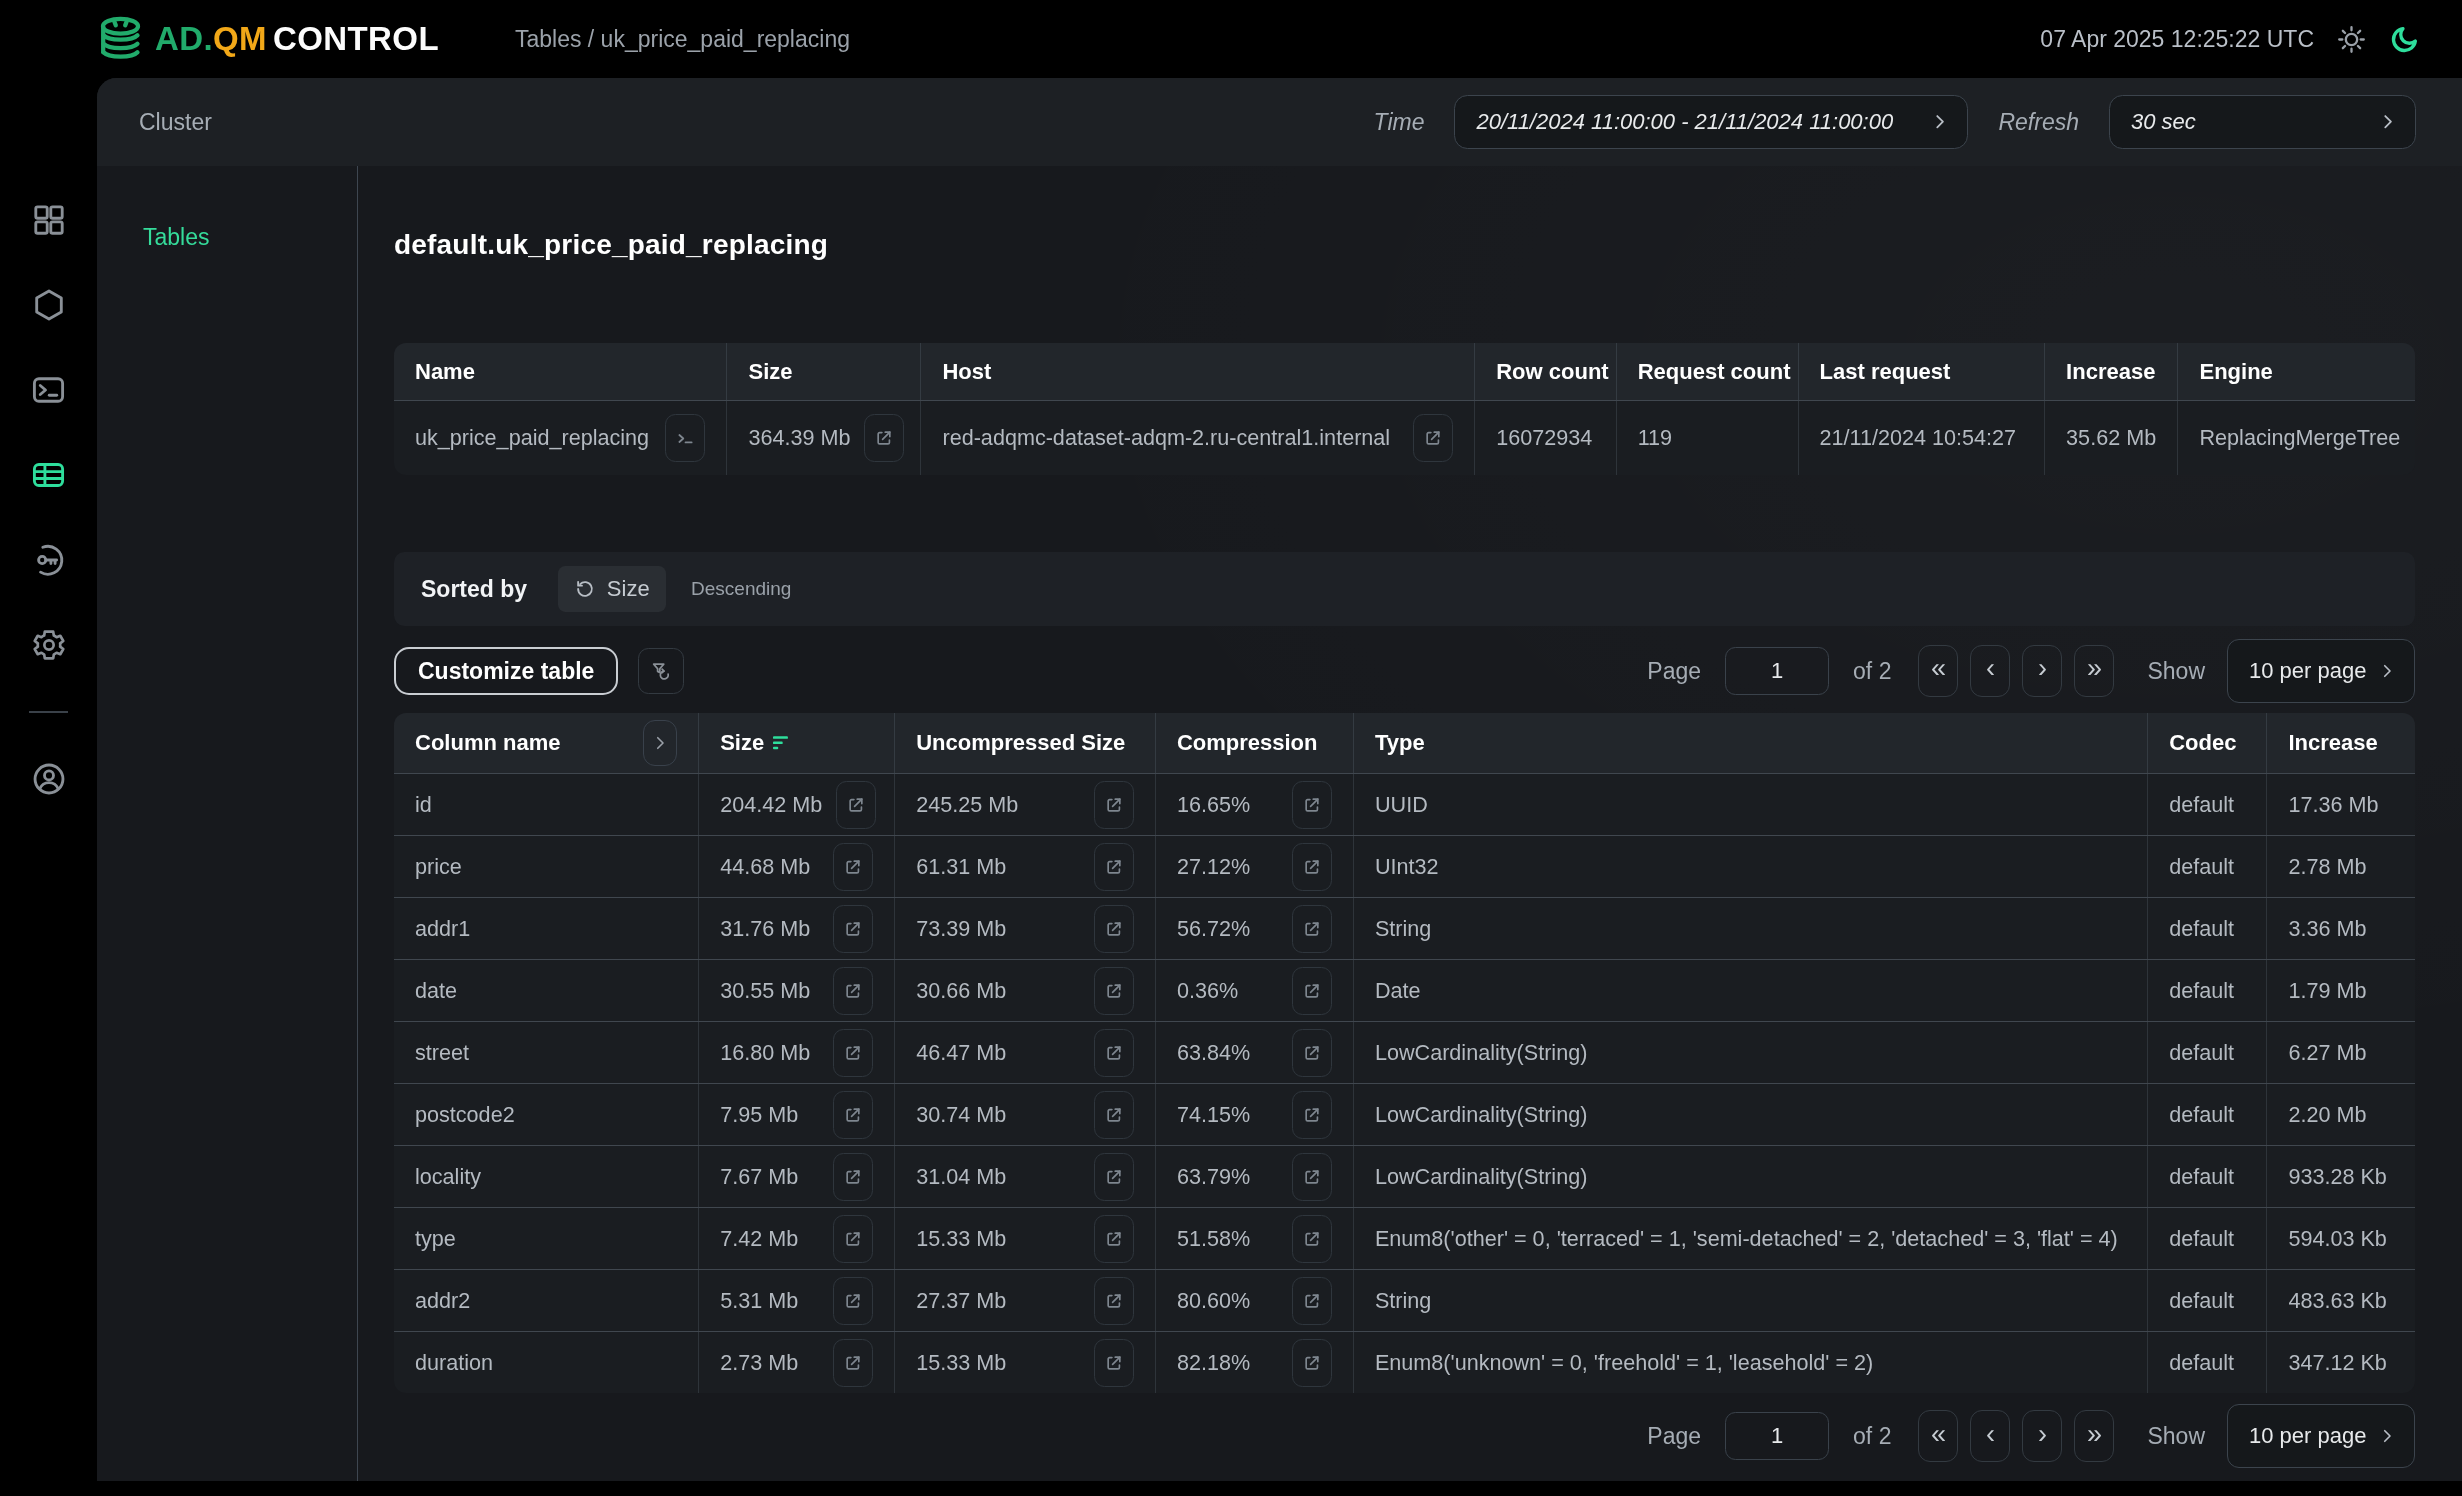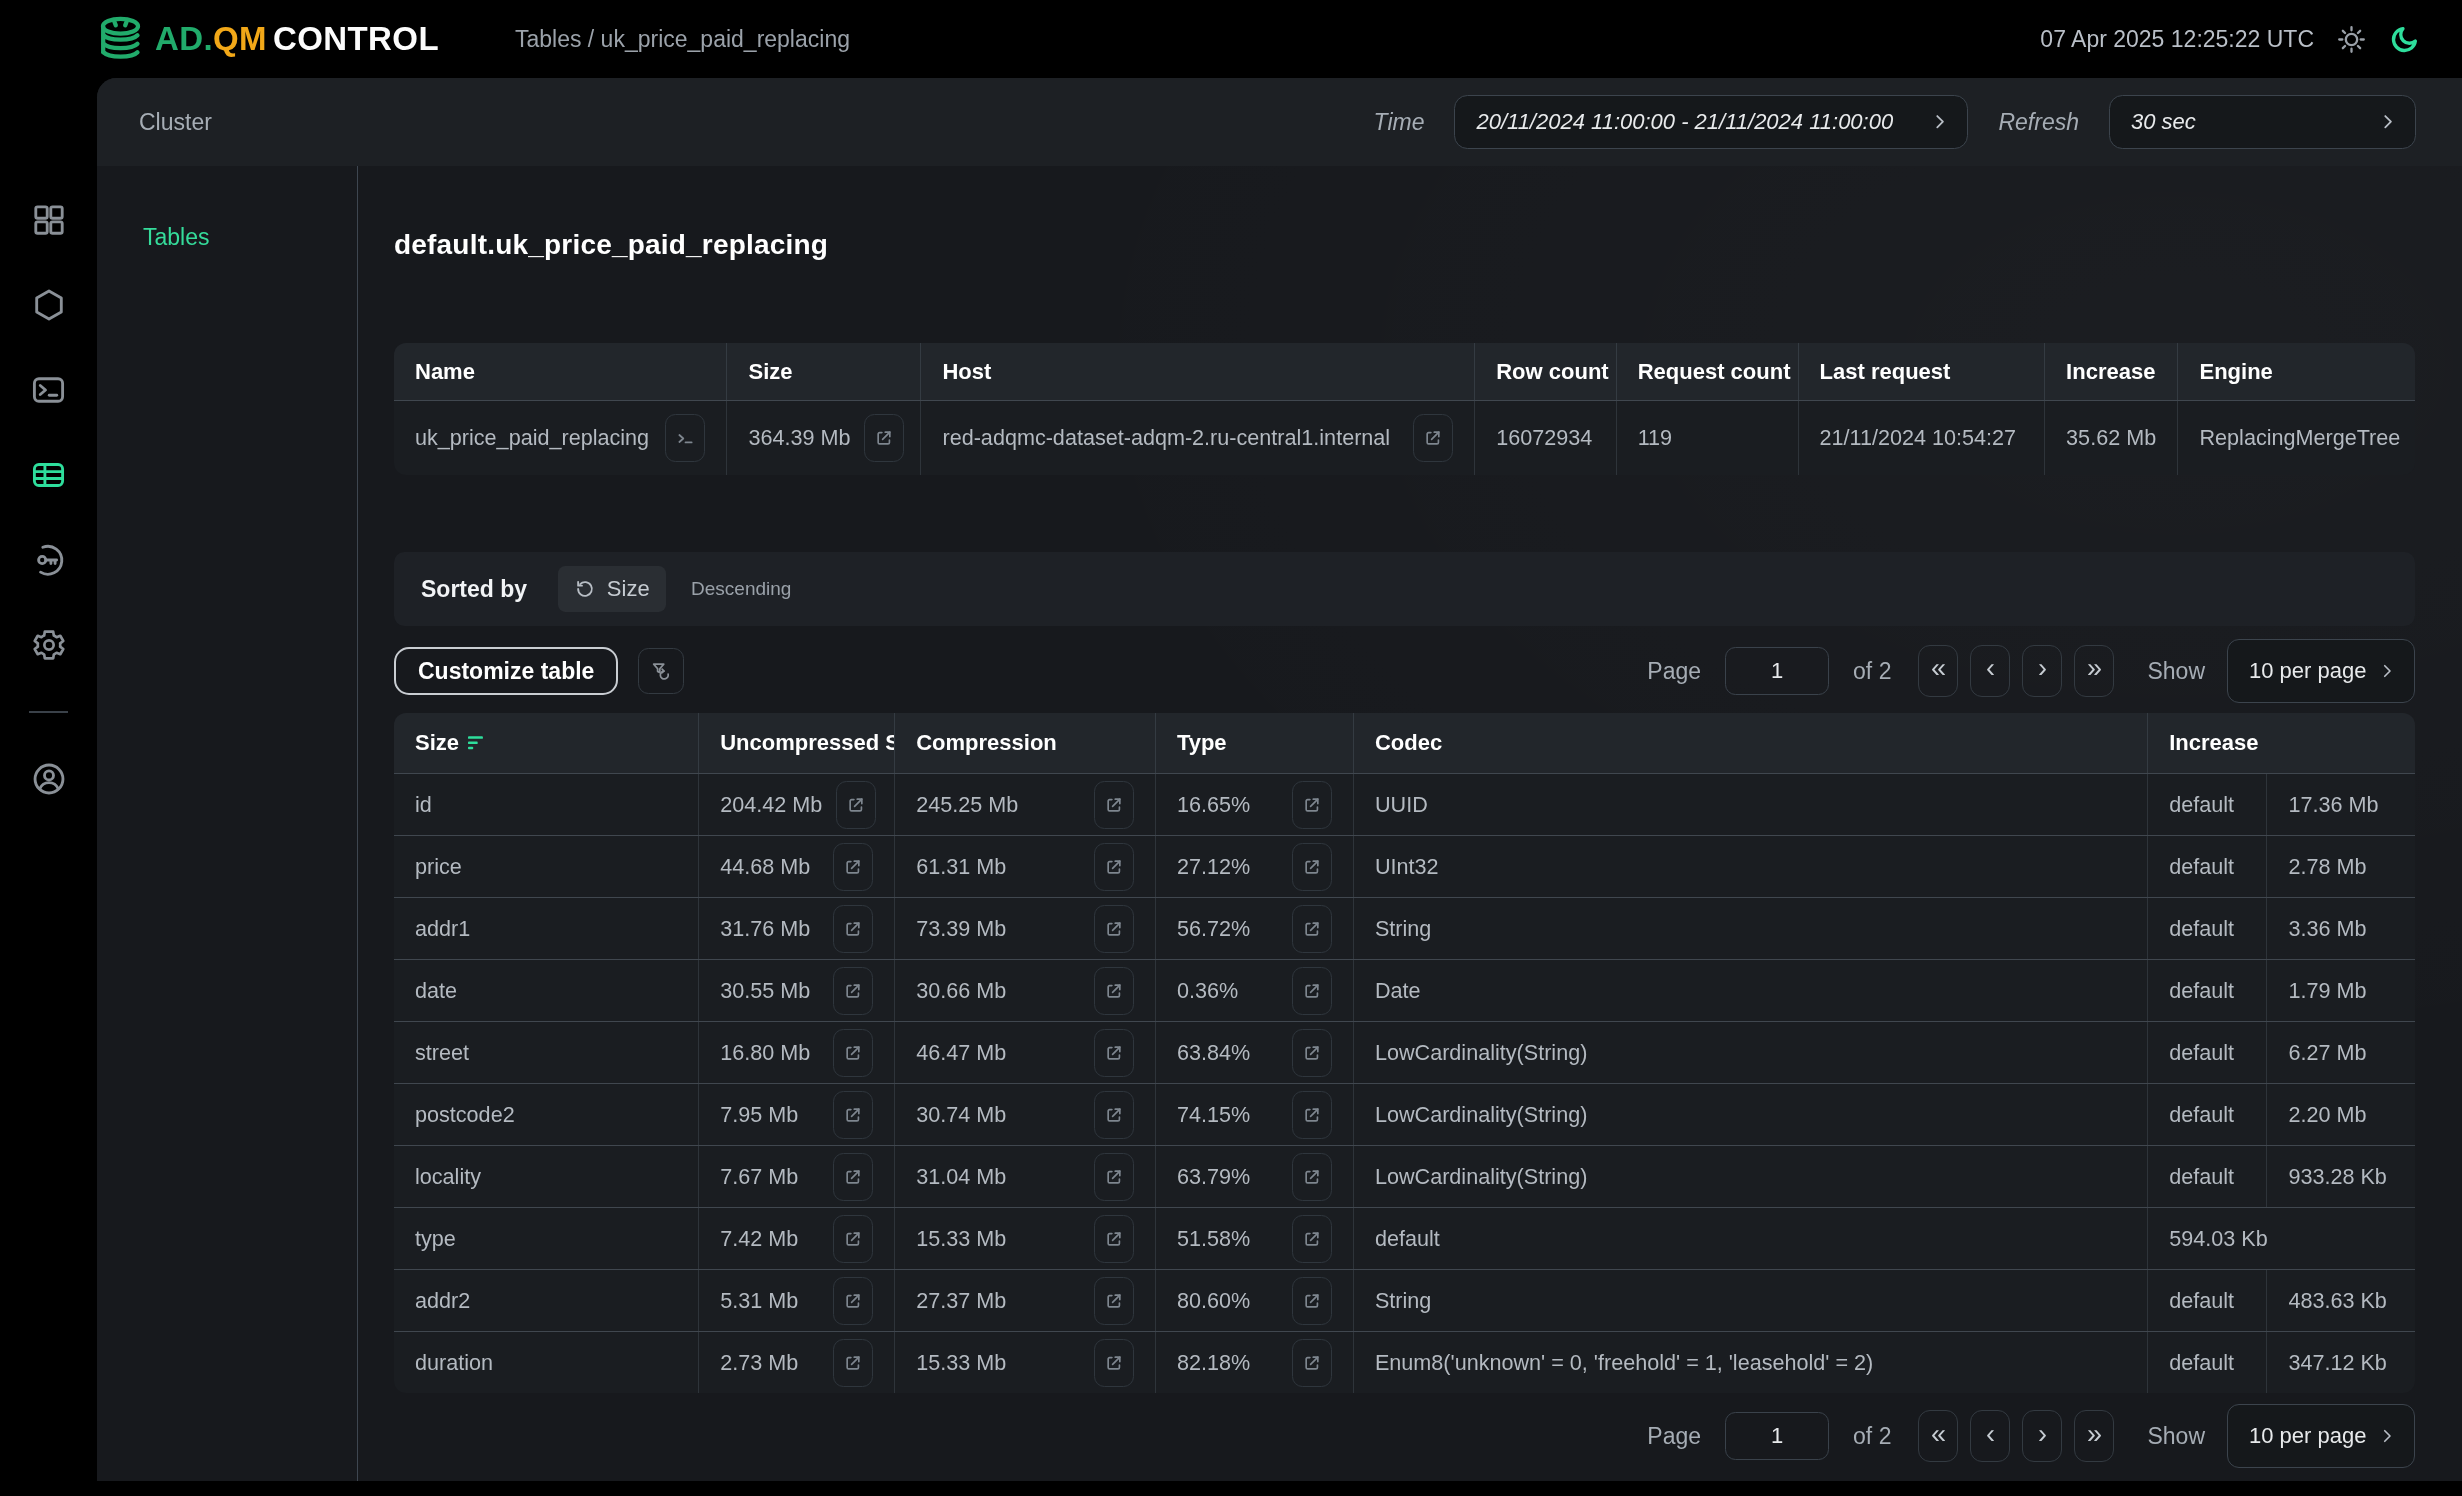--- a/index.html
+++ b/index.html
@@ -299,20 +299,28 @@
                 <svg width="18" height="18" viewBox="0 0 24 24" fill="none" stroke="#B9BFC7" stroke-width="2.2" stroke-linecap="round" stroke-linejoin="round">
                     <polyline points="9,5 16,12 9,19"></polyline>
                   </svg>
               </span>
             </div>
           </div>
         </div>
 
         <div class="table cols-table">
           <div class="grid-col thead">
+            <div class="cell between">
+              <span>Column name</span>
+              <button class="hdr-expand">
+                <svg width="18" height="18" viewBox="0 0 24 24" fill="none" stroke="#9AA0A8" stroke-width="2.2" stroke-linecap="round" stroke-linejoin="round">
+                    <polyline points="9,5 16,12 9,19"></polyline>
+                  </svg>
+              </button>
+            </div>
             <div class="cell">
               <span>Size</span>
               <span class="sort-bars">
                 <svg width="19.4" height="18" viewBox="0 0 26 24" fill="#2EDE9C">
                     <rect x="0" y="3" width="20" height="3.4" rx="1.2"></rect>
                     <rect x="0" y="10" width="13" height="3.4" rx="1.2"></rect>
                     <rect x="0" y="17" width="7" height="3.4" rx="1.2"></rect>
                   </svg>
               </span>
             </div>
@@ -666,20 +674,23 @@
                 </div>
                 <div class="cell between">
                   <span>51.58%</span>
                   <button class="iconbtn">
                     <svg width="20" height="20" viewBox="0 0 24 24" fill="none" stroke="#7E868F" stroke-width="2" stroke-linecap="round" stroke-linejoin="round">
                       <path d="M9.5 5.5H6.7A1.7 1.7 0 0 0 5 7.2v10.1A1.7 1.7 0 0 0 6.7 19h10.1a1.7 1.7 0 0 0 1.7-1.7v-2.8"></path>
                       <path d="M13.5 5h5.5v5.5"></path>
                       <path d="M19 5l-8.7 8.7"></path>
                     </svg>
                   </button>
+                </div>
+                <div class="cell">
+                  <span>Enum8('other' = 0, 'terraced' = 1, 'semi-detached' = 2, 'detached' = 3, 'flat' = 4)</span>
                 </div>
                 <div class="cell">
                   <span>default</span>
                 </div>
                 <div class="cell">
                   <span>594.03 Kb</span>
                 </div>
               </div>
 
               <div class="grid-col trow">

